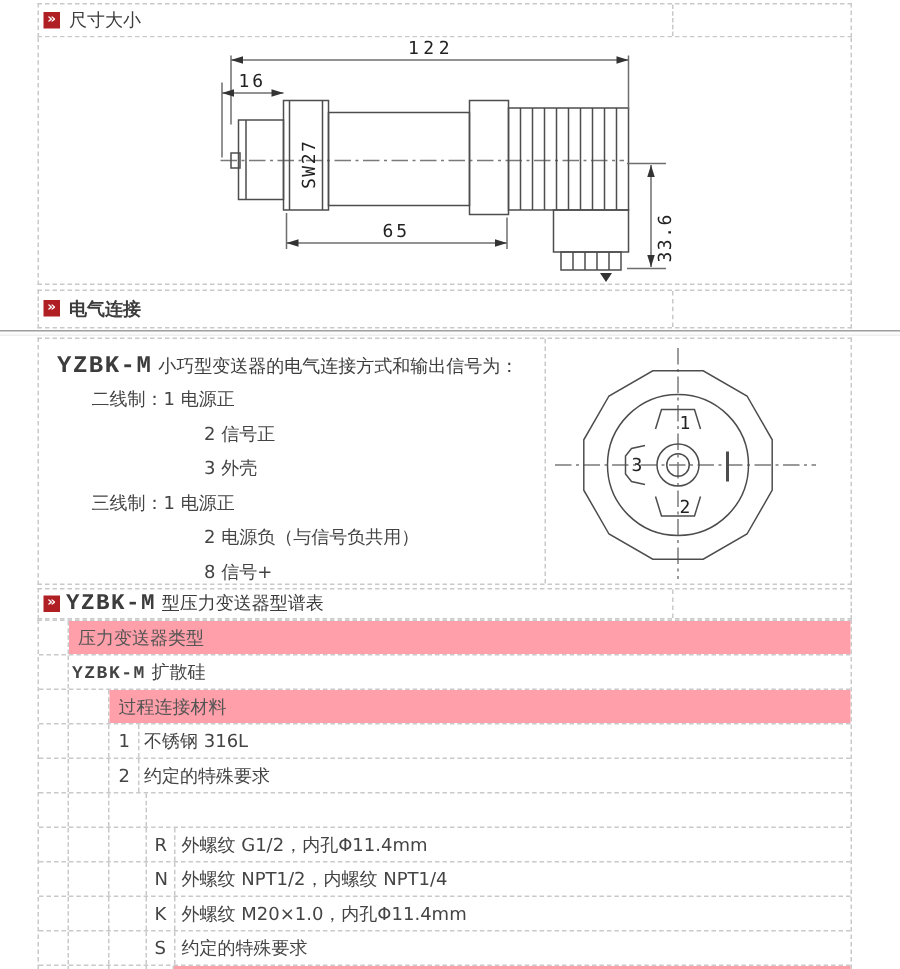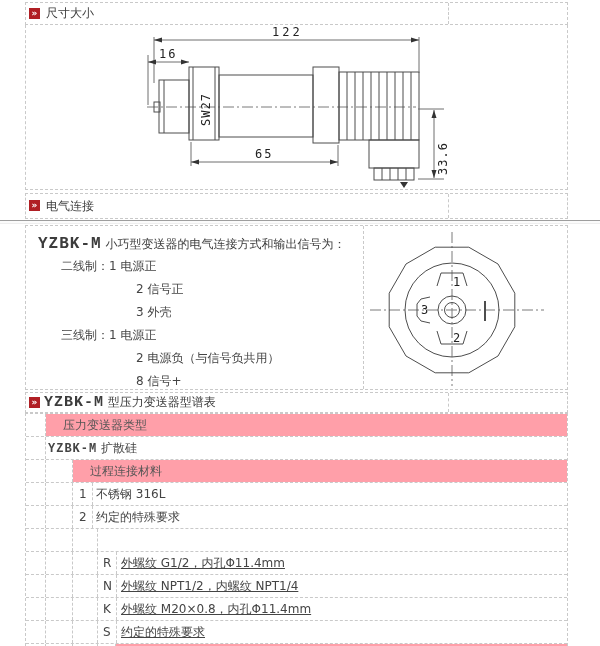--- a/index.html
+++ b/index.html
@@ -9,21 +9,21 @@
         border:1px dashed #c9c9c9;background:#fff;}
   .divider{position:absolute;left:422px;top:0;bottom:0;border-left:1px dashed #c9c9c9;}
   .sec-icon{position:absolute;left:3px;top:50%;margin-top:-6px;width:11px;height:11px;
         background:#b01f24;color:#fff;font-size:9px;line-height:11px;text-align:center;
         font-weight:bold;}
   .sec-title{padding-left:20px;white-space:nowrap;}
   #row-dim-header{top:2px;height:23px;}
   #row-dim-header .sec-title{line-height:21px;}
   #row-drawing{top:25px;height:165px;border-top:none;}
   #row-elec-header{top:193px;height:26px;}
-  #row-elec-header .sec-title{line-height:24px;}
+  #row-elec-header .sec-title{line-height:24px;font-weight:bold;}
   #hr-sep{position:absolute;left:0;top:220px;width:600px;height:2px;
         border-top:1px solid #9e9e9e;border-bottom:1px solid #efefef;background:#fbfbfb;}
   #row-elec-body{top:225px;height:165px;display:flex;}
   #elec-text-cell{width:340px;box-sizing:border-box;border-right:1px dashed #c9c9c9;
         padding-left:10px;}
   #elec-conn-cell{flex:1;position:relative;}
   #elec-intro{margin:9px 0 2px 2px;white-space:nowrap;}
   .model{font-family:Liberation Mono, monospace;font-weight:bold;letter-spacing:1px;}
   .model-lg{font-size:16px;}
   .model-md{font-size:15px;}
@@ -32,27 +32,27 @@
   .ind1{margin-left:100px;}
   #row-spec-header{top:392px;height:21px;}
   #row-spec-header .sec-title{line-height:19px;padding-left:18px;}
   #spectrum{position:absolute;left:25px;top:413px;width:543px;box-sizing:border-box;
         border-left:1px dashed #c9c9c9;border-right:1px dashed #c9c9c9;
         border-top:1px dashed #c9c9c9;}
   .srow{display:flex;height:23px;box-sizing:border-box;border-bottom:1px dashed #c9c9c9;
         line-height:22px;color:#444;}
   .sp{flex:none;box-sizing:border-box;border-right:1px dashed #c9c9c9;}
   .sp0{width:20px;}.sp1{width:27px;}.sp2{width:25px;}.sp3{width:18px;}
-  .pink{flex:1;background:#ff9fa9;color:#555;padding-left:17px;white-space:nowrap;overflow:hidden;}
+  .pink{flex:1;background:#ff9fa9;color:#555;padding-left:6px;white-space:nowrap;overflow:hidden;}
   .code{flex:none;box-sizing:border-box;border-right:1px dashed #c9c9c9;}
   .lv2 .code{width:20px;padding-left:6px;}
   .lv3 .code{width:19px;padding-left:5px;}
   .stext{flex:1;padding-left:3px;white-space:nowrap;overflow:hidden;}
   .lv1 .stext{padding-left:2px;}
-  .lv3 .stext{padding-left:4px;text-decoration:underline;}
+  .lv3 .stext{padding-left:4px;}
   .strip{height:2px;border-bottom:none;}
   .strip .pink{padding:0;}
   svg text{font-family:"DejaVu Sans Mono","Liberation Mono",monospace;fill:#222;}
   .draw-line{stroke:#4d4d4d;fill:none;stroke-width:1;}
   .thin{stroke:#6e6e6e;fill:none;stroke-width:1;}
   .arr{fill:#333;stroke:none;}
   .cline{stroke:#7a7a7a;fill:none;stroke-width:1;stroke-dasharray:11 3 2 3;}
 </style>
 </head>
 <body>
@@ -233,21 +233,21 @@
         <span class="sp sp1"></span>
         <span class="sp sp2"></span>
         <span class="code">N</span>
         <span class="stext">外螺纹 NPT1/2，内螺纹 NPT1/4</span>
       </div>
       <div class="srow lv3">
         <span class="sp sp0"></span>
         <span class="sp sp1"></span>
         <span class="sp sp2"></span>
         <span class="code">K</span>
-        <span class="stext">外螺纹 M20×0.8，内孔Φ11.4mm</span>
+        <span class="stext">外螺纹 M20×1.0，内孔Φ11.4mm</span>
       </div>
       <div class="srow lv3">
         <span class="sp sp0"></span>
         <span class="sp sp1"></span>
         <span class="sp sp2"></span>
         <span class="code">S</span>
         <span class="stext">约定的特殊要求</span>
       </div>
       <div class="srow lv4 strip">
         <span class="sp sp0"></span>

